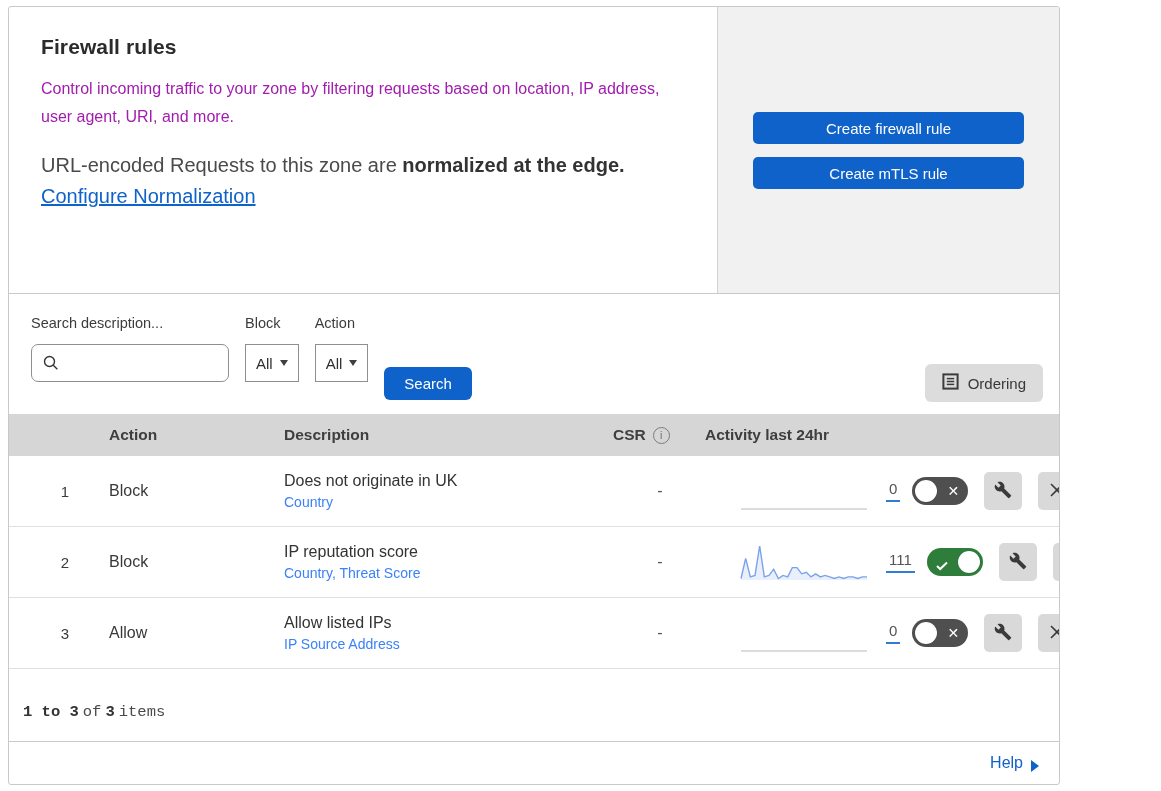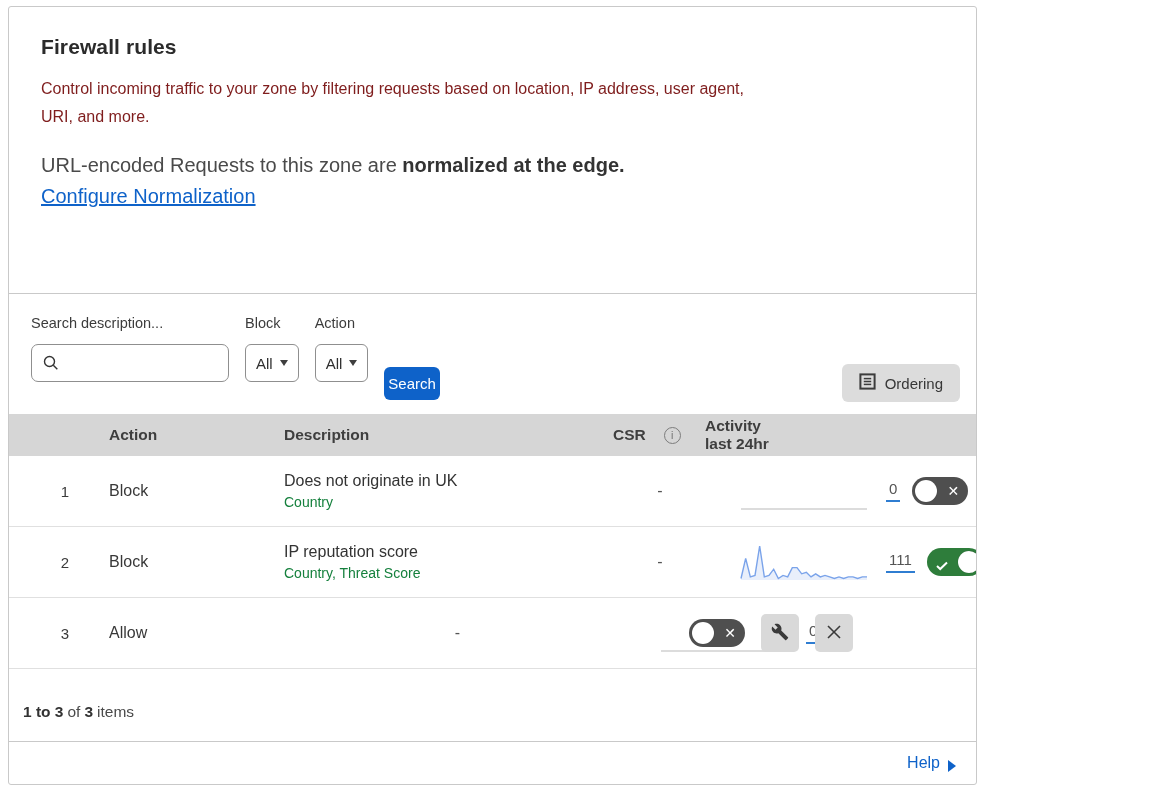--- a/index.html
+++ b/index.html
@@ -9,30 +9,30 @@
     --border:#c9c9c9;
     --row-border:#e0e0e0;
     --btn-gray:#d9d9d9;
   }
   html,body{margin:0;padding:0;}
   body{
     width:1161px;height:791px;position:relative;background:#fff;
     font-family:"Liberation Sans",sans-serif;color:#333;
   }
   .page{
-    position:absolute;left:8px;top:6px;width:969px;height:779px;
+    position:absolute;left:8px;top:6px;width:1052px;height:779px;
     box-sizing:border-box;border:1px solid var(--border);border-radius:3px;
     background:#fff;display:flex;flex-direction:column;overflow:hidden;
   }
 
   
   .hero{display:flex;height:287px;flex:none;border-bottom:1px solid var(--border);box-sizing:border-box;}
   .hero-left{flex:1;padding:26px 40px 0 32px;box-sizing:border-box;}
   .hero-title{margin:0;font-size:21px;line-height:28px;font-weight:700;color:#2b2b2b;letter-spacing:.1px;}
-  .hero-desc{margin:14px 0 0;font-size:16px;line-height:28px;color:#7f1d1d;max-width:730px;}
+  .hero-desc{margin:14px 0 0;font-size:16px;line-height:28px;color:#a21caf;max-width:730px;}
   .hero-usage{margin:22px 0 0;font-size:16px;line-height:24px;font-weight:700;color:#333;}
   .hero-norm{margin:22px 0 0;font-size:20px;line-height:24px;color:#4a4a4a;}
   .hero-norm b{color:#333;}
   .config-link{display:inline-block;margin-top:8px;font-size:20px;color:var(--blue);text-decoration:underline;cursor:pointer;}
   .hero-right{
     width:342px;flex:none;box-sizing:border-box;background:#f1f1f1;border-left:1px solid #d2d2d2;
     display:flex;flex-direction:column;align-items:center;gap:13px;padding-top:105px;
   }
   .btn-primary{
     width:271px;height:32px;background:var(--blue);color:#fff;border:0;border-radius:5px;
@@ -43,48 +43,48 @@
   .filters{height:120px;flex:none;box-sizing:border-box;padding:20px 16px 0 22px;display:flex;align-items:flex-start;}
   .fgroup{display:flex;flex-direction:column;margin-right:16px;}
   .flabel{font-size:14.5px;color:#3c3c3c;line-height:18px;margin-bottom:12px;}
   .search-wrap{position:relative;width:198px;}
   .search-input{
     width:100%;height:38px;box-sizing:border-box;border:1px solid #8f8f8f;border-radius:7px;
     padding:0 10px 0 36px;font-size:15px;font-family:inherit;color:#333;background:#fff;
   }
   .search-icon{position:absolute;left:12px;top:11px;pointer-events:none;}
   .select-box{
-    height:38px;box-sizing:border-box;border:1px solid #8f8f8f;border-radius:6px;background:#fff;
+    height:38px;box-sizing:border-box;border:1px solid #8f8f8f;border-radius:0;background:#fff;
     display:flex;align-items:center;justify-content:center;gap:7px;font-size:15px;color:#2f2f2f;
     padding:0 10px;cursor:pointer;min-width:46px;
   }
   .caret{width:0;height:0;border-left:4.5px solid transparent;border-right:4.5px solid transparent;border-top:6px solid #3f3f3f;}
   .search-btn{
-    margin-top:53px;height:33px;padding:0 4px;background:var(--blue);border:0;border-radius:6px;
+    margin-top:53px;height:33px;padding:0 20px;background:var(--blue);border:0;border-radius:6px;
     color:#fff;font-size:15px;font-family:inherit;cursor:pointer;
   }
   .ordering-btn{
     margin-left:auto;margin-top:50px;height:38px;padding:12px 17px;background:#dcdcdc;border:0;border-radius:6px;
     color:#383838;font-size:15px;font-family:inherit;display:flex;align-items:center;gap:9px;cursor:pointer;
   }
 
   
   .thead,.trow{display:grid;grid-template-columns:100px 175px 325px 80px 1fr 196px;align-items:center;}
   .thead{height:42px;flex:none;background:#d6d6d6;font-size:15.5px;font-weight:700;color:#3e3e3e;}
-  .th-csr{display:flex;align-items:center;gap:18px;padding-left:4px;}
+  .th-csr{display:flex;align-items:center;gap:7px;padding-left:4px;}
   .info-icon{
     width:15px;height:15px;border:1px solid #7c7c7c;border-radius:50%;color:#6f6f6f;
     font-size:10.5px;font-weight:400;display:inline-flex;align-items:center;justify-content:center;line-height:1;
   }
   .th-activity{padding-left:16px;}
   .trow{height:70px;flex:none;border-bottom:1px solid var(--row-border);}
   .td-index{text-align:center;padding-left:12px;font-size:15px;color:#3b3b3b;}
   .td-action{font-size:16px;color:#383838;}
   .td-desc .title{font-size:16px;color:#333;margin-bottom:4px;}
-  .td-desc .sub{font-size:14px;color:#15803d;}
+  .td-desc .sub{font-size:14px;color:#3b82f6;}
   .td-csr{text-align:center;padding-left:22px;font-size:16px;color:#555;}
   .td-activity{display:flex;align-items:center;padding-left:51px;gap:18px;}
   .spark{width:128px;height:44px;display:block;}
   .count-link{font-size:15px;color:#555;text-decoration:none;border-bottom:2px solid #2f7dd1;padding:0 3px 3px;cursor:pointer;}
   .td-controls{display:flex;align-items:center;justify-content:flex-end;gap:16px;padding-right:20px;}
 
   .toggle{width:56px;height:28px;border-radius:14px;position:relative;cursor:pointer;flex:none;}
   .toggle .knob{position:absolute;top:3px;width:22px;height:22px;border-radius:50%;background:#fff;box-shadow:0 0 1px rgba(0,0,0,.4);}
   .toggle .t-x{position:absolute;right:9px;top:50%;transform:translateY(-50%);color:#fff;font-size:14px;line-height:1;display:none;}
   .toggle .t-check{position:absolute;left:9px;top:9px;display:none;}
@@ -96,36 +96,40 @@
   .toggle.on .t-check{display:block;}
 
   .icon-btn{width:38px;height:38px;flex:none;border:0;border-radius:5px;background:var(--btn-gray);display:grid;place-items:center;cursor:pointer;}
 
   
   .pagination{
     height:73px;flex:none;box-sizing:border-box;display:flex;align-items:center;
     padding:14px 14px 0;border-bottom:1px solid var(--border);font-size:15.5px;color:#4a4a4a;
   }
   .pagination b{color:#333;}
-  .pagination span{margin-right:4px;}
+  .pagination span{margin-right:4px;font-family:Liberation Mono, monospace;}
   .helpbar{flex:1;display:flex;align-items:center;justify-content:flex-end;padding-right:20px;}
   .help-link{display:flex;align-items:flex-end;gap:8px;color:var(--blue);font-size:16px;text-decoration:none;cursor:pointer;}
   .help-arrow{width:0;height:0;border-top:6px solid transparent;border-bottom:6px solid transparent;border-left:8px solid var(--blue);}
 </style>
 </head>
 <body>
 
 <div class="page">
 
   <div class="hero">
     <div class="hero-left">
       <h1 class="hero-title">Firewall rules</h1>
       <p class="hero-desc">Control incoming traffic to your zone by filtering requests based on location, IP address, user agent, URI, and more.</p>
       <p class="hero-norm"><span>URL-encoded Requests to this zone are</span> <b>normalized at the edge.</b></p>
       <a class="config-link">Configure Normalization</a>
+    </div>
+    <div class="hero-right">
+      <button class="btn-primary">Create firewall rule</button>
+      <button class="btn-primary">Create mTLS rule</button>
     </div>
   </div>
 
   <div class="filters">
     <div class="fgroup">
       <div class="flabel">Search description...</div>
       <div class="search-wrap">
         <span class="search-icon">
           <svg width="16" height="16" viewBox="0 0 16 16">
               <circle cx="6.5" cy="6.5" r="5" stroke="#333" stroke-width="1.4" fill="none"></circle>
@@ -242,20 +246,24 @@
               <line x1="2" y1="2" x2="14" y2="14" stroke="#3a3a3a" stroke-width="1.6"></line>
               <line x1="14" y1="2" x2="2" y2="14" stroke="#3a3a3a" stroke-width="1.6"></line>
             </svg></span>
       </button>
     </div>
   </div>
 
   <div class="trow">
     <div class="td-index">3</div>
     <div class="td-action">Allow</div>
+    <div class="td-desc">
+      <div class="title">Allow listed IPs</div>
+      <div class="sub">IP Source Address</div>
+    </div>
     <div class="td-csr">-</div>
     <div class="td-activity">
       <span class="spark"><svg width="128" height="44">
             <line x1="1" y1="40" x2="127" y2="40" stroke="#b9b9b9" stroke-width="1.2"></line>
           </svg></span>
       <a class="count-link">0</a>
     </div>
     <div class="td-controls">
       <div class="toggle off">
 

